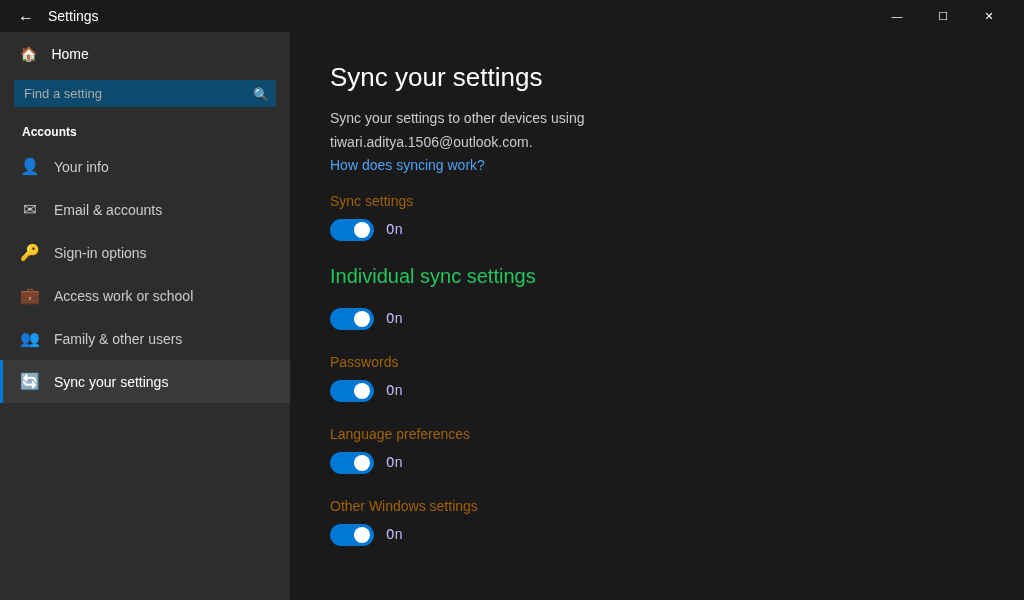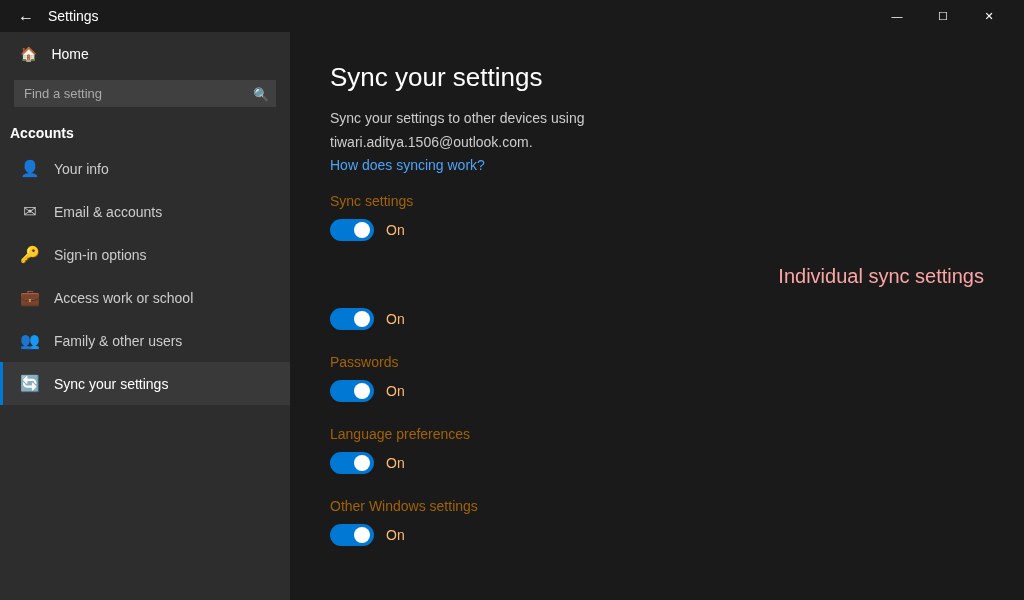--- a/index.html
+++ b/index.html
@@ -78,40 +78,40 @@
       cursor: pointer;
       gap: 14px;
     }
 
     .search-box {
       margin: 4px 14px 8px 14px;
       position: relative;
     }
     .search-box input {
       width: 100%;
-      background: #404040;
+      background: #0c4a6e;
       border: none;
       color: #fff;
       padding: 6px 32px 6px 10px;
       font-size: 13px;
       outline: none;
     }
     .search-box input::placeholder { color: #aaa; }
     .search-icon-btn {
       position: absolute;
       right: 6px;
       top: 50%;
       transform: translateY(-50%);
       color: #aaa;
       font-size: 13px;
     }
 
     .sidebar-section-label {
-      padding: 10px 20px 6px 10px;
-      font-size: 14px;
+      padding: 10px 20px 6px 22px;
+      font-size: 12px;
       font-weight: 600;
       color: #fff;
     }
 
     .sidebar-item {
       display: flex;
       align-items: center;
       padding: 12px 20px;
       color: #ccc;
       font-size: 14px;
@@ -201,29 +201,29 @@
       background: #fff;
       border-radius: 50%;
       position: absolute;
       top: 3px;
       right: 4px;
       transition: left 0.2s;
     }
 
     .toggle-value {
       font-size: 14px;
-      color: #fdba74;
+      color: #c4b5fd;
+      font-family: Liberation Mono, monospace;
     }
 
     .section-title {
       font-size: 20px;
       font-weight: 300;
-      color: #fca5a5;
+      color: #22c55e;
       margin-bottom: 20px;
-      text-align: right;
     }
 
     
     .sidebar::-webkit-scrollbar,
     .content::-webkit-scrollbar { width: 6px; }
     .sidebar::-webkit-scrollbar-track { background: transparent; }
     .sidebar::-webkit-scrollbar-thumb { background: #555; border-radius: 3px; }
     .content::-webkit-scrollbar-track { background: transparent; }
     .content::-webkit-scrollbar-thumb { background: #444; border-radius: 3px; }
   </style>

